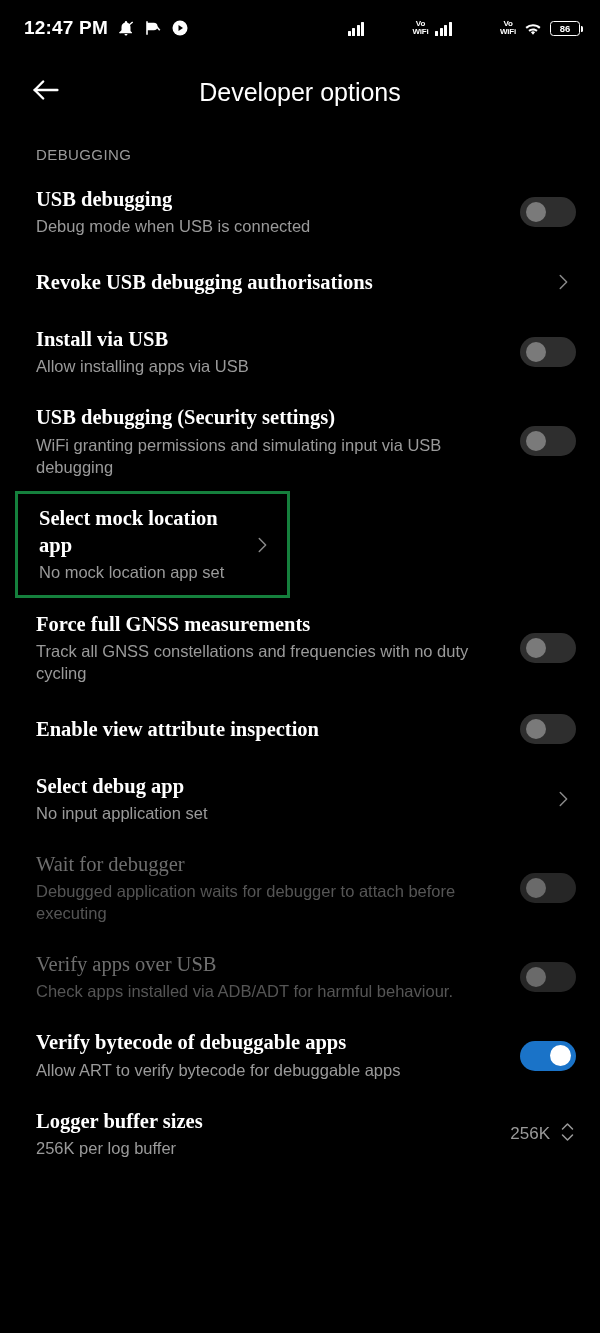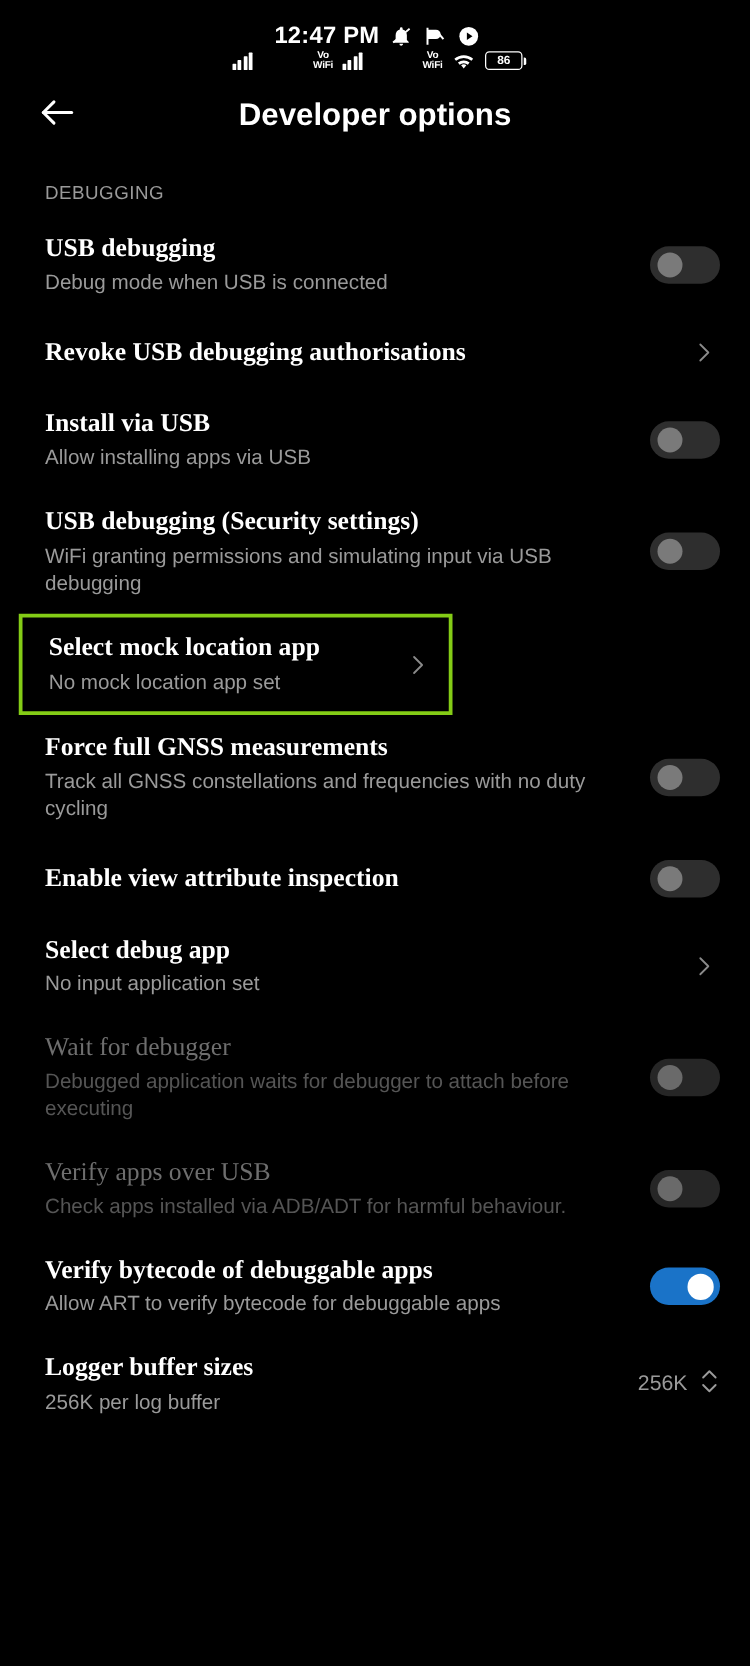--- a/index.html
+++ b/index.html
@@ -8,23 +8,22 @@
     background:#000;
     font-family:"Liberation Sans", sans-serif;
     overflow:hidden;
     -webkit-font-smoothing:antialiased;
   }
 
   
   .statusbar {
     height:56px;
     display:flex; align-items:center;
-    justify-content:flex-end;
+    justify-content:space-between;
     padding:0 20px 0 24px;
-    flex-direction:column;
   }
   .sb-left { display:flex; align-items:center; gap:9px; }
   .sb-time { color:#fff; font-size:19px; font-weight:700; letter-spacing:0.2px; }
   .sb-right { display:flex; align-items:center; gap:7px; }
   .sb-ico { display:inline-flex; align-items:center; justify-content:center; }
 
   .bars { display:flex; align-items:flex-end; gap:1.5px; height:15px; }
   .bars i { width:3px; background:#fff; display:block; border-radius:0.5px; }
   .bars i:nth-child(1){height:5px}
   .bars i:nth-child(2){height:8px}
@@ -48,21 +47,21 @@
   .appbar {
     height:72px; display:flex; align-items:center; position:relative;
   }
   .back-btn {
     width:64px; height:64px; margin-left:14px;
     display:flex; align-items:center; justify-content:center;
     cursor:pointer;
   }
   .page-title {
     position:absolute; left:0; right:0; text-align:center;
-    color:#fff; font-size:25px; font-weight:700; pointer-events:none;
+    color:#fff; font-size:25px; font-weight:400; pointer-events:none;
   }
 
   
   .section-label {
     color:#9a9a9a; font-size:15px; letter-spacing:0.4px;
     padding:18px 10px 10px 36px;
   }
 
   
   .list { padding-bottom:20px; }
@@ -100,23 +99,23 @@
   
   .chev { flex:0 0 auto; width:26px; display:flex; justify-content:center;
           align-items:center; cursor:pointer; }
 
   
   .value-wrap { display:flex; align-items:center; gap:9px; flex:0 0 auto; cursor:pointer; }
   .value-txt { color:#9a9a9a; font-size:17px; }
 
   
   .row.highlight {
-    border:3px solid #84cc16;
+    border:3px solid #15803d;
     margin:0 0 0 15px;
-    width:347px;
+    width:275px;
     padding:11px 12px 11px 21px;
   }
 </style>
 </head>
 <body>
 
 <div class="statusbar">
   <div class="sb-left">
     <span class="sb-time">12:47 PM</span>
 

